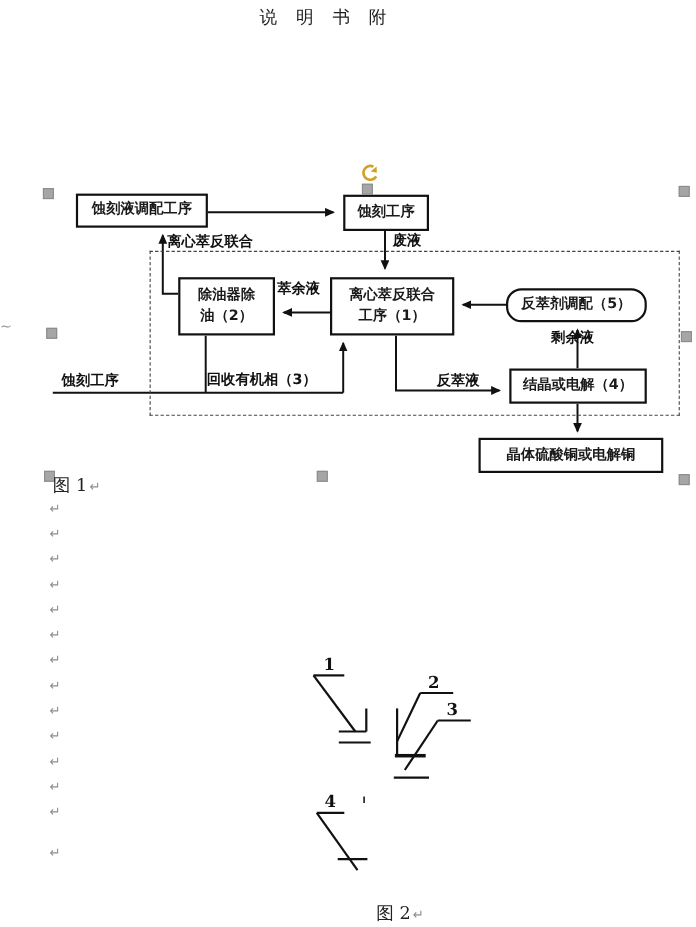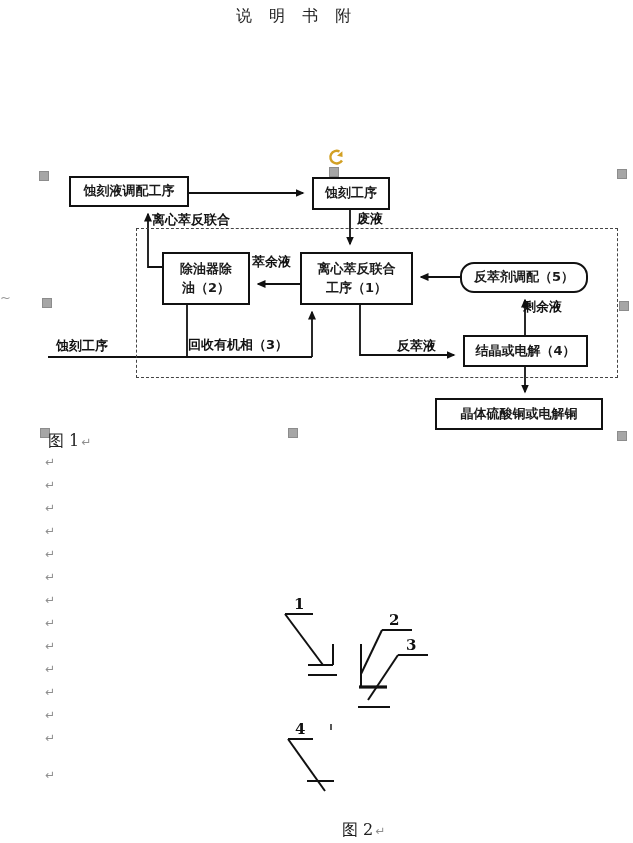--- a/index.html
+++ b/index.html
@@ -101,21 +101,21 @@
 油（2）</div>
   <div class="fbox" style="left:300px; top:252px; width:113px; height:53px;">离心萃反联合
 工序（1）</div>
   <div class="fbox" style="left:460px; top:262px; width:128px; height:31px;border-radius:14px;">反萃剂调配（5）</div>
   <div class="fbox" style="left:463px; top:335px; width:125px; height:32px;">结晶或电解（4）</div>
   <div class="fbox" style="left:435px; top:398px; width:168px; height:32px;">晶体硫酸铜或电解铜</div>
 
   <div class="flabel" style="left:152px; top:211px;">离心萃反联合</div>
   <div class="flabel" style="left:357px; top:210px;">废液</div>
   <div class="flabel" style="left:252px; top:253px;">萃余液</div>
-  <div class="flabel" style="left:523px; top:298px;text-align:right;">剩余液</div>
+  <div class="flabel" style="left:501px; top:298px;text-align:right;">剩余液</div>
   <div class="flabel" style="left:56px;  top:337px;">蚀刻工序</div>
   <div class="flabel" style="left:188px; top:336px;">回收有机相（3）</div>
   <div class="flabel" style="left:397px; top:337px;">反萃液</div>
 
   <div class="rotate-wrap">
     <svg width="26" height="22">
       <path d="M 17.5,4.5 A 6.3,6.3 0 1 0 20,13.5" stroke="#D2A024" stroke-width="2.4" fill="none"></path>
       <path d="M 14.5,6.5 L 21.5,6.5 L 18,11 Z" fill="#D2A024" transform="rotate(-40 18 7)"></path>
     </svg>
   </div>

